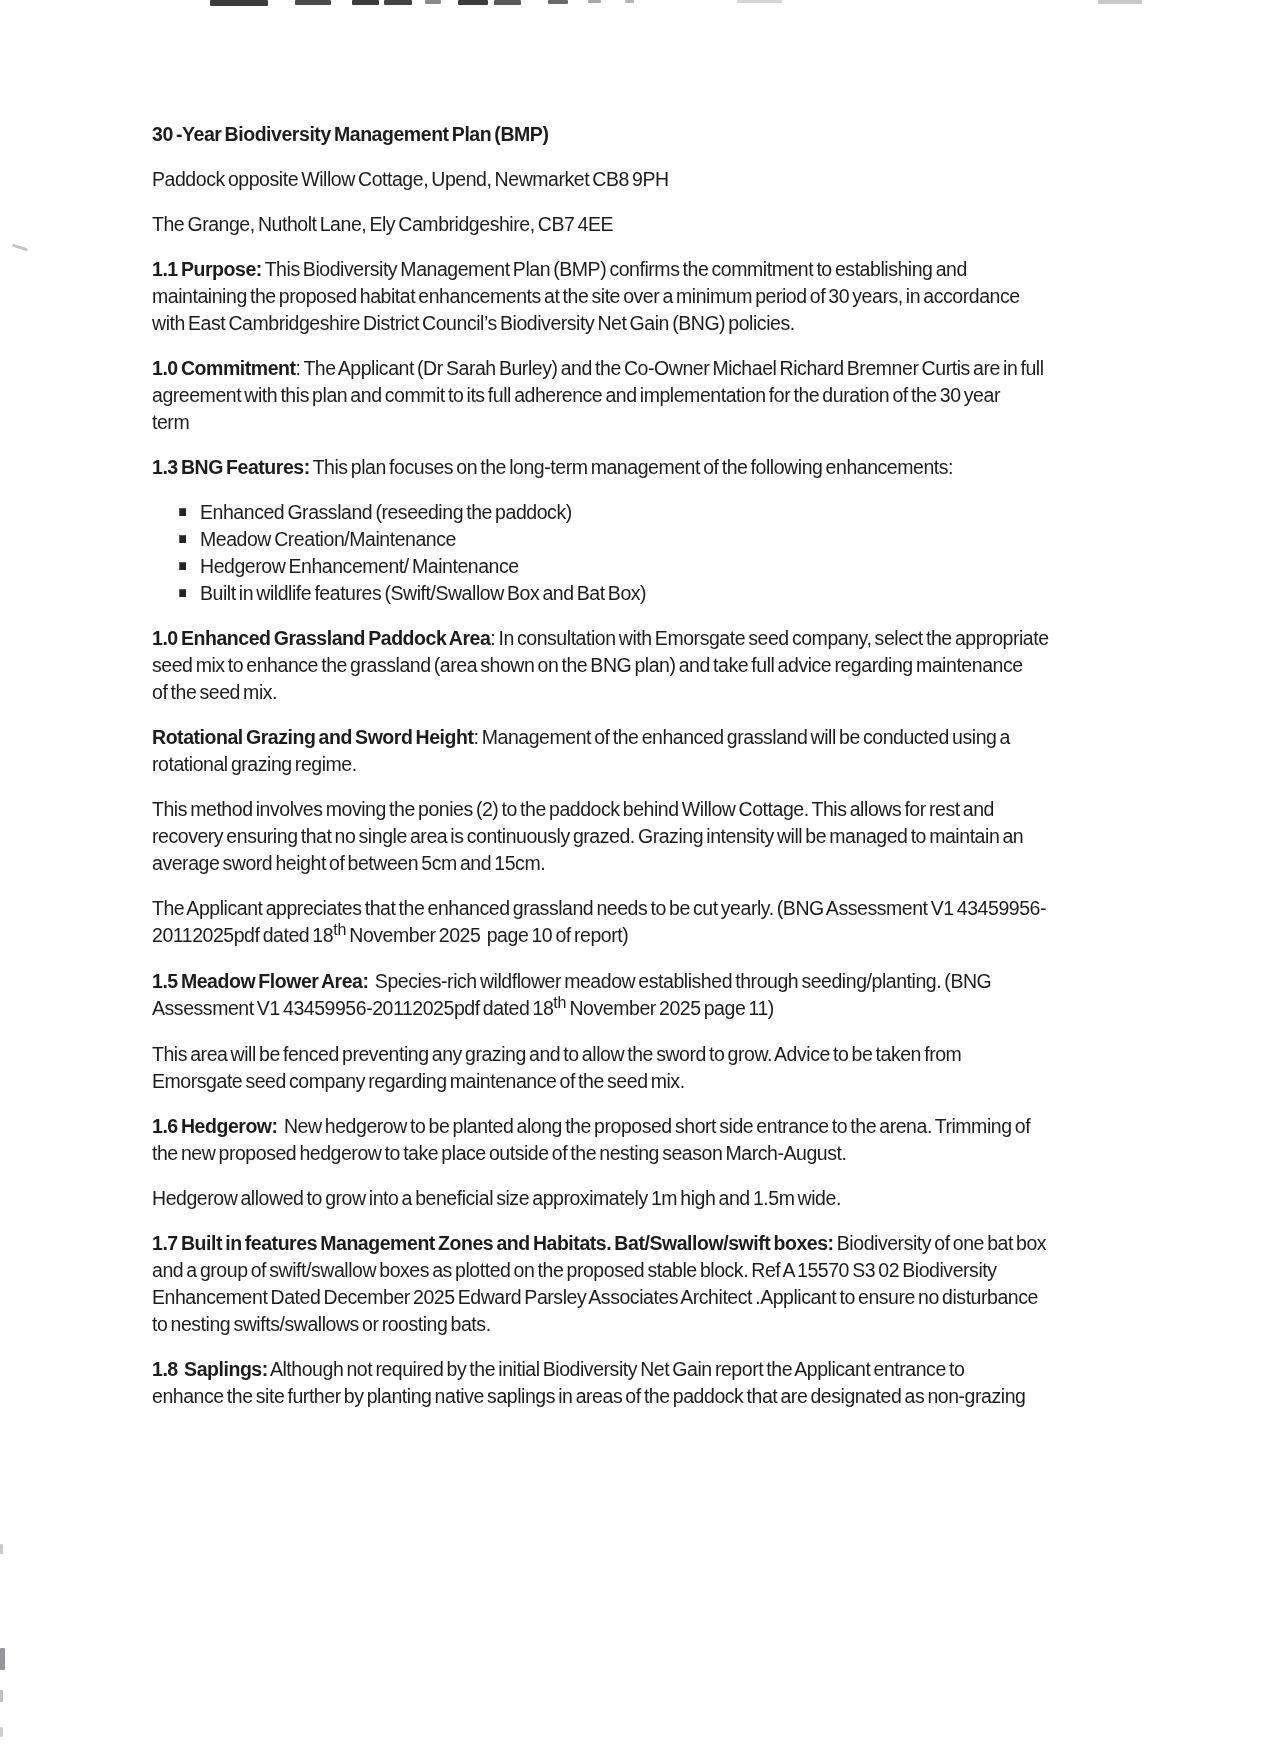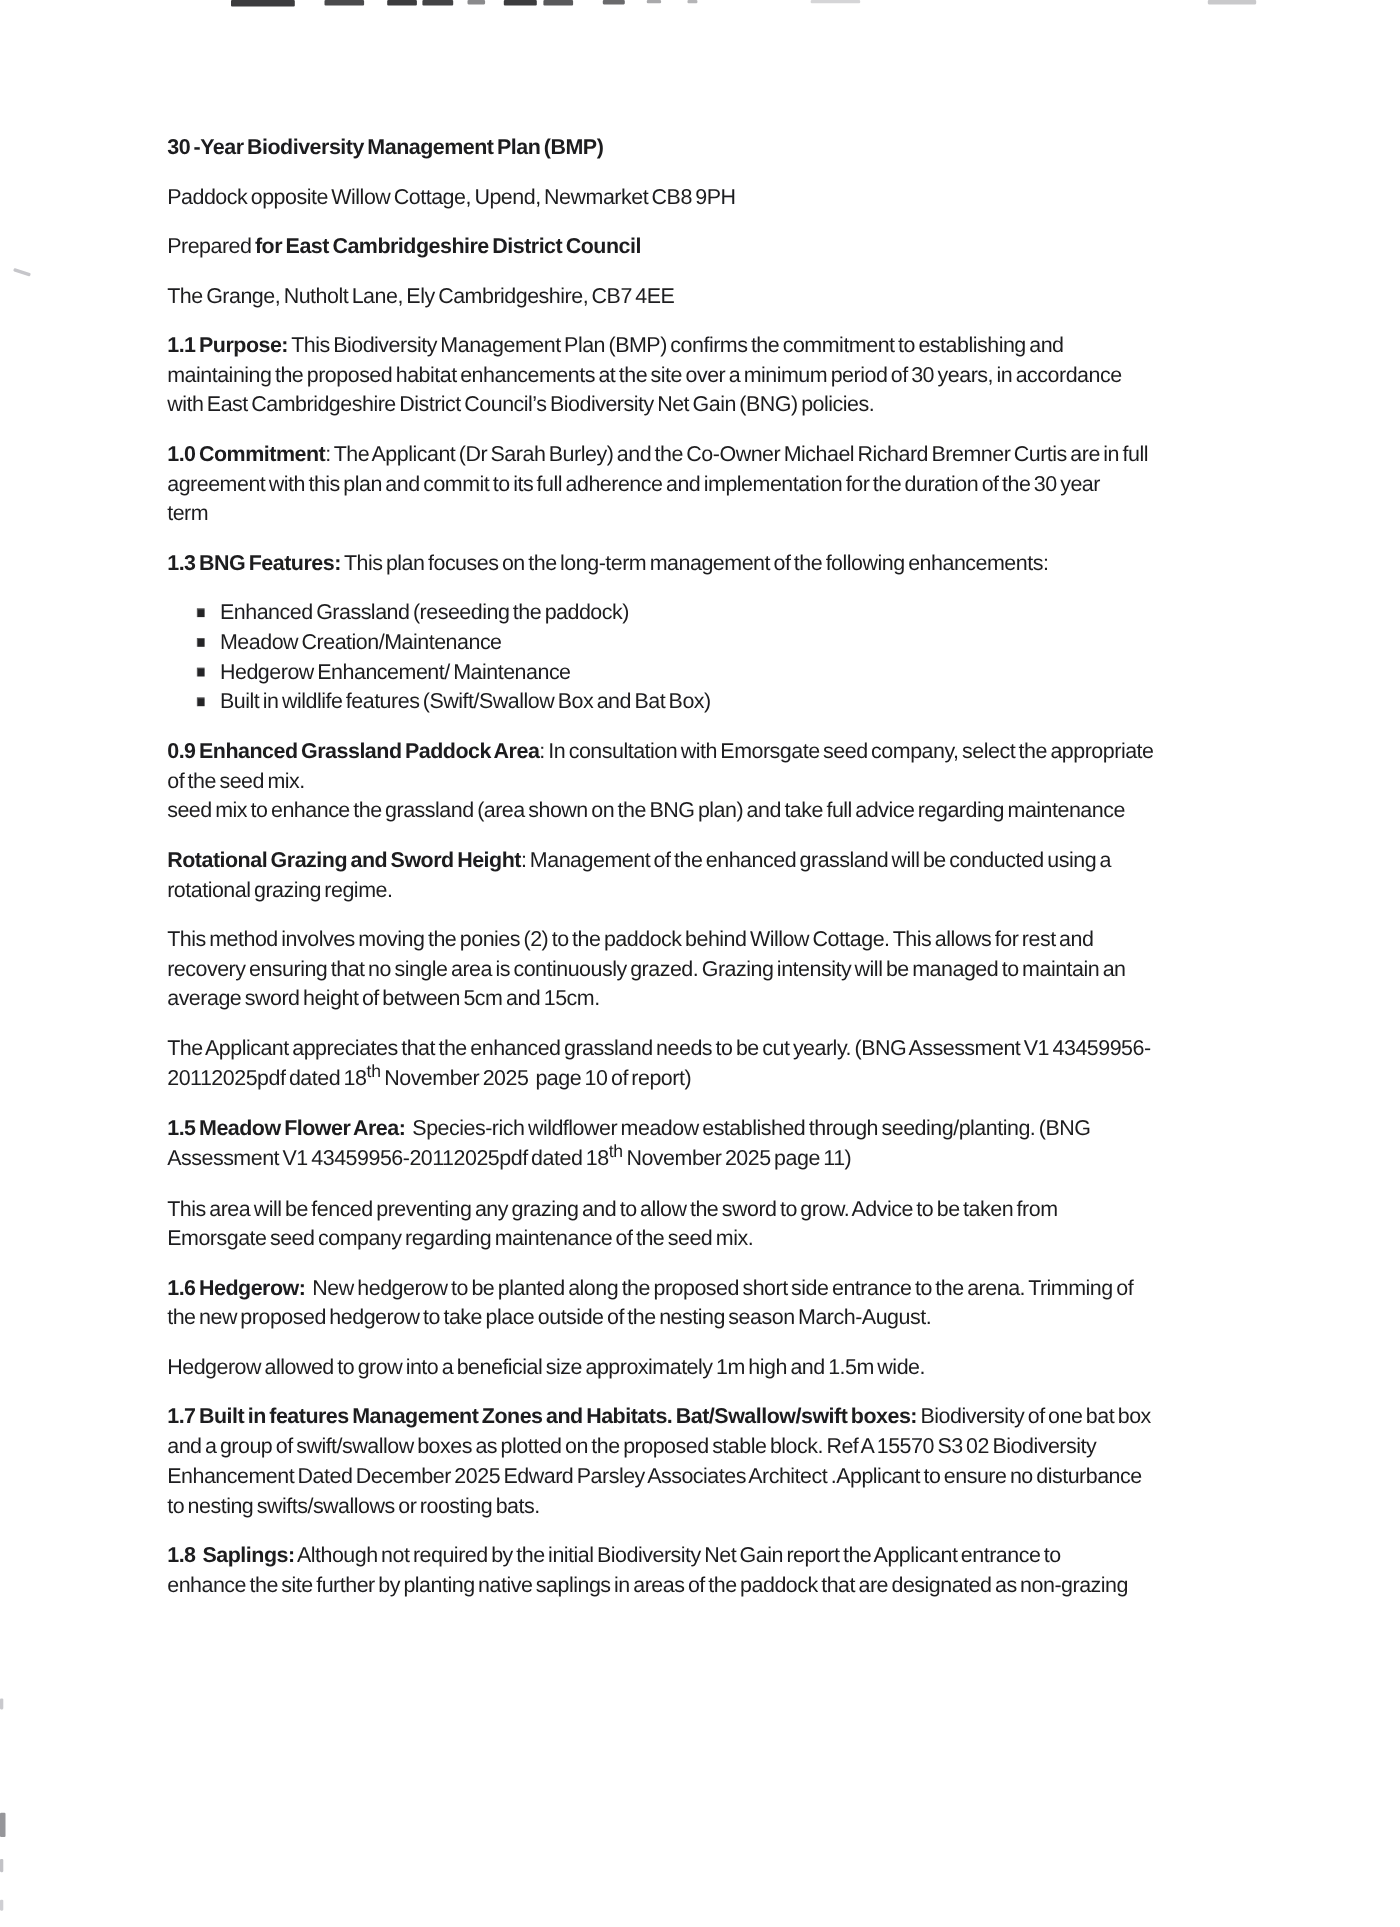--- a/index.html
+++ b/index.html
@@ -62,23 +62,20 @@
   <div class="content">
 
     <p class="para">
       <span class="line bold">30 -Year Biodiversity Management Plan (BMP)</span>
     </p>
 
     <p class="para">
       <span class="line">Paddock opposite Willow Cottage, Upend, Newmarket CB8 9PH</span>
     </p>
 
-    <p class="para">
-      <span class="line"><span>Prepared </span><span class="bold">for East Cambridgeshire District Council</span></span>
-    </p>
 
     <p class="para">
       <span class="line">The Grange, Nutholt Lane, Ely Cambridgeshire, CB7 4EE</span>
     </p>
 
     <p class="para">
       <span class="line"><span class="bold">1.1 Purpose:</span><span> This Biodiversity Management Plan (BMP) confirms the commitment to establishing and</span></span>
       <span class="line">maintaining the proposed habitat enhancements at the site over a minimum period of 30 years, in accordance</span>
       <span class="line">with East Cambridgeshire District Council’s Biodiversity Net Gain (BNG) policies.</span>
     </p>
@@ -94,23 +91,23 @@
     </p>
 
     <ul class="bng-list">
       <li><span class="bullet-marker"></span><span>Enhanced Grassland (reseeding the paddock)</span></li>
       <li><span class="bullet-marker"></span><span>Meadow Creation/Maintenance</span></li>
       <li><span class="bullet-marker"></span><span>Hedgerow Enhancement/ Maintenance</span></li>
       <li><span class="bullet-marker"></span><span>Built in wildlife features (Swift/Swallow Box and Bat Box)</span></li>
     </ul>
 
     <p class="para">
-      <span class="line"><span class="bold">0.9 Enhanced Grassland Paddock Area</span><span>: In consultation with Emorsgate seed company, select the appropriate</span></span>
+      <span class="line"><span class="bold">1.0 Enhanced Grassland Paddock Area</span><span>: In consultation with Emorsgate seed company, select the appropriate</span></span>
+      <span class="line">seed mix to enhance the grassland (area shown on the BNG plan) and take full advice regarding maintenance</span>
       <span class="line">of the seed mix.</span>
-      <span class="line">seed mix to enhance the grassland (area shown on the BNG plan) and take full advice regarding maintenance</span>
     </p>
 
     <p class="para">
       <span class="line"><span class="bold">Rotational Grazing and Sword Height</span><span>: Management of the enhanced grassland will be conducted using a</span></span>
       <span class="line">rotational grazing regime.</span>
     </p>
 
     <p class="para">
       <span class="line">This method involves moving the ponies (2) to the paddock behind Willow Cottage. This allows for rest and</span>
       <span class="line">recovery ensuring that no single area is continuously grazed. Grazing intensity will be managed to maintain an</span>

